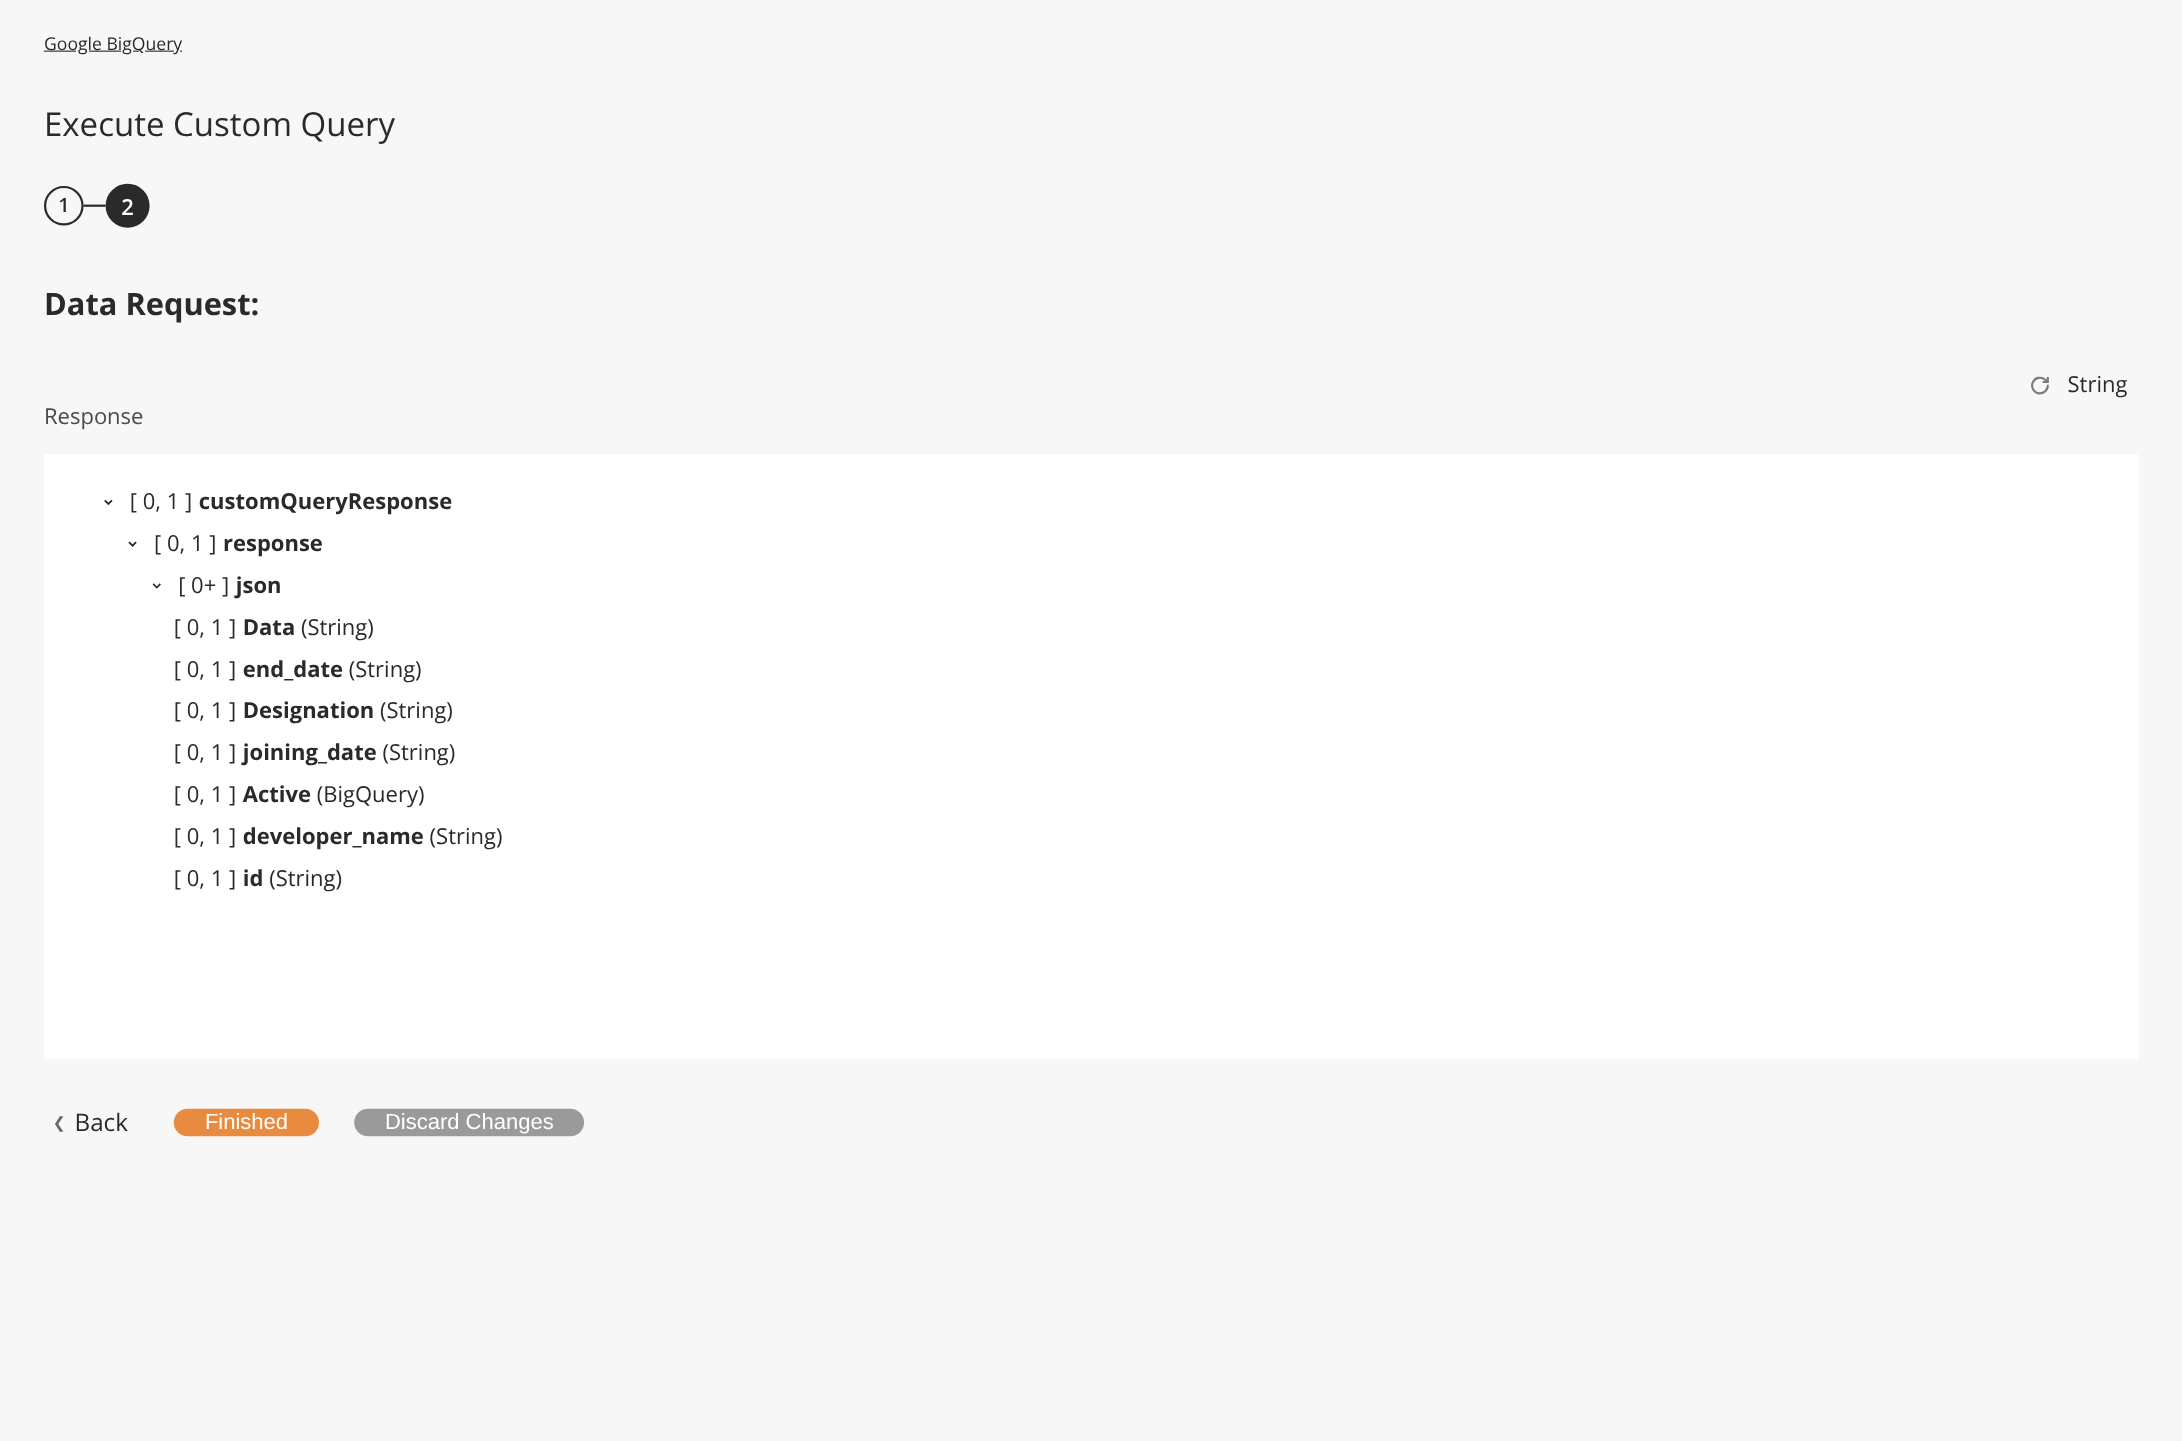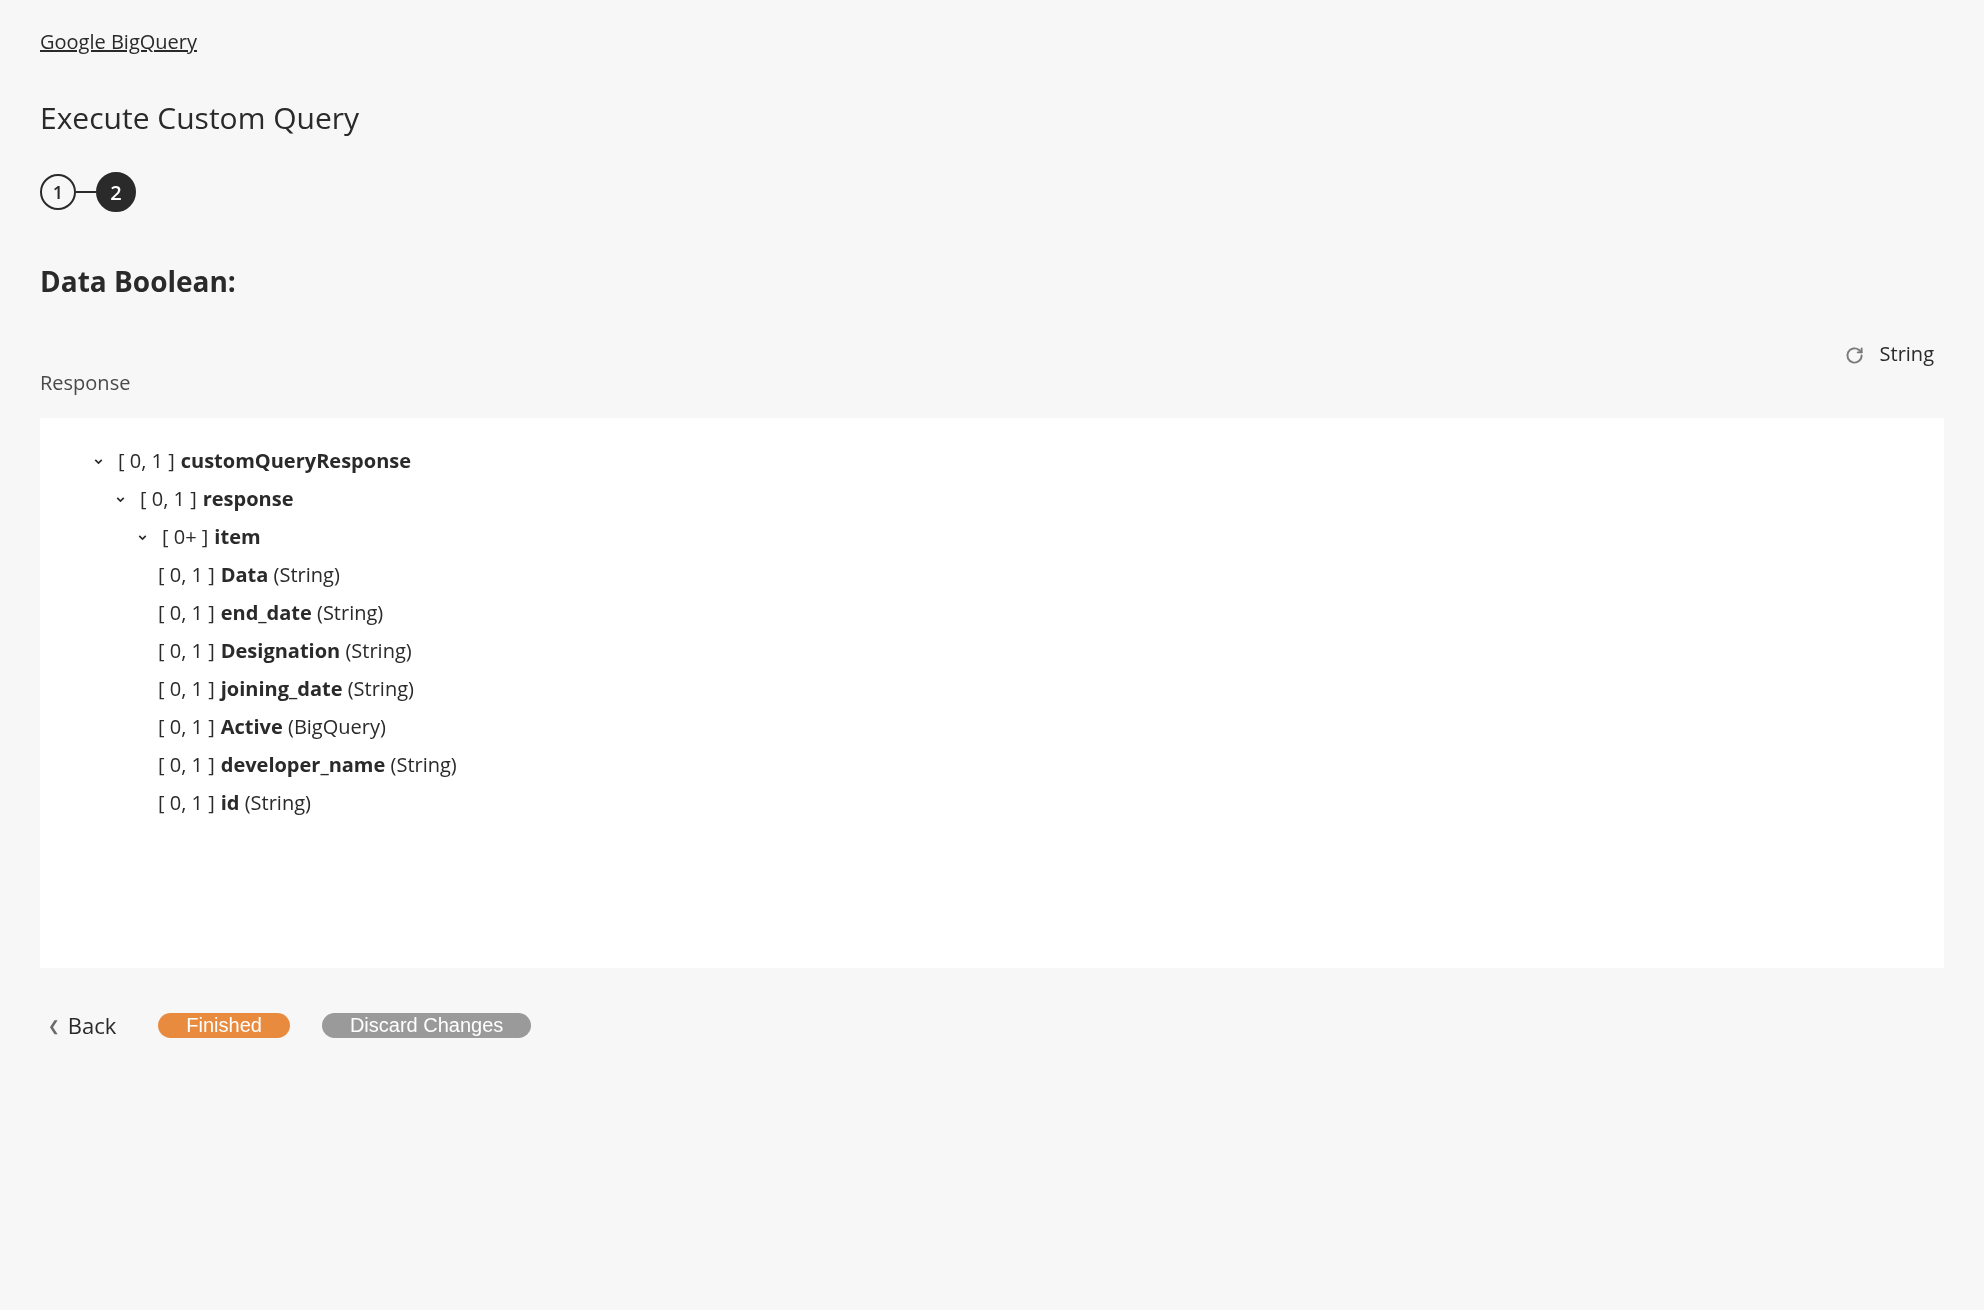--- a/index.html
+++ b/index.html
@@ -3,21 +3,21 @@
 <meta charset="utf-8">
 <style>
   * { box-sizing: border-box; margin: 0; padding: 0; }
   body {
     font-family: "Segoe UI", "Open Sans", Arial, sans-serif;
     background: #f7f7f7;
     color: #2a2a2a;
     padding: 28px 40px 40px 40px;
   }
   .breadcrumb {
-    font-size: 20px;
+    font-size: 16px;
     color: #2a2a2a;
     text-decoration: underline;
     cursor: pointer;
     display: inline-block;
     margin-bottom: 42px;
   }
   h1.page-title {
     font-size: 30px;
     font-weight: 400;
     color: #2a2a2a;
@@ -170,21 +170,21 @@
 <a class="breadcrumb">Google BigQuery</a>
 
 <h1 class="page-title">Execute Custom Query</h1>
 
 <div class="stepper">
   <div class="step-circle inactive">1</div>
   <div class="step-line"></div>
   <div class="step-circle active">2</div>
 </div>
 
-<h2 class="section-title">Data Boolean:</h2>
+<h2 class="section-title">Data Request:</h2>
 
 <div class="refresh-row">
   <div class="refresh-btn">
     <span class="refresh-icon">
       <svg viewBox="0 0 24 24" fill="none" stroke="currentColor" stroke-width="2.4" stroke-linecap="round" stroke-linejoin="round">
           <path d="M21 12a9 9 0 1 1-3.2-6.9L21 8"></path>
           <path d="M21 3v5h-5"></path>
         </svg>
     </span>
     <span>String</span>
@@ -217,21 +217,21 @@
         <span class="field-name">response</span>
       </div>
 
       <div class="tree-row indent-3">
         <span class="chevron">
           <svg viewBox="0 0 24 24" fill="none" stroke="#2a2a2a" stroke-width="3">
               <polyline points="6 9 12 15 18 9"></polyline>
             </svg>
         </span>
         <span class="cardinality">[ 0+ ]</span>
-        <span class="field-name">item</span>
+        <span class="field-name">json</span>
       </div>
 
       <div class="tree-row indent-4">
         <span class="cardinality">[ 0, 1 ]</span>
         <span class="field-name">Data</span>&nbsp;
         <span class="field-type">(String)</span>
       </div>
 
       <div class="tree-row indent-4">
         <span class="cardinality">[ 0, 1 ]</span>

